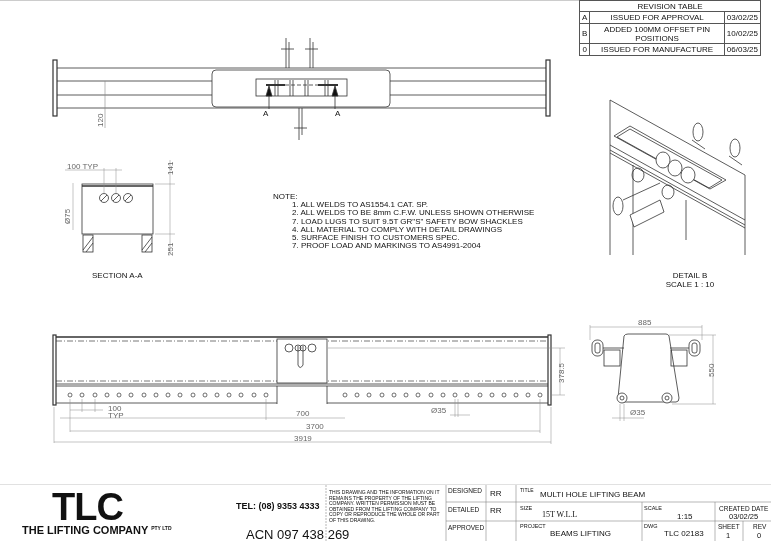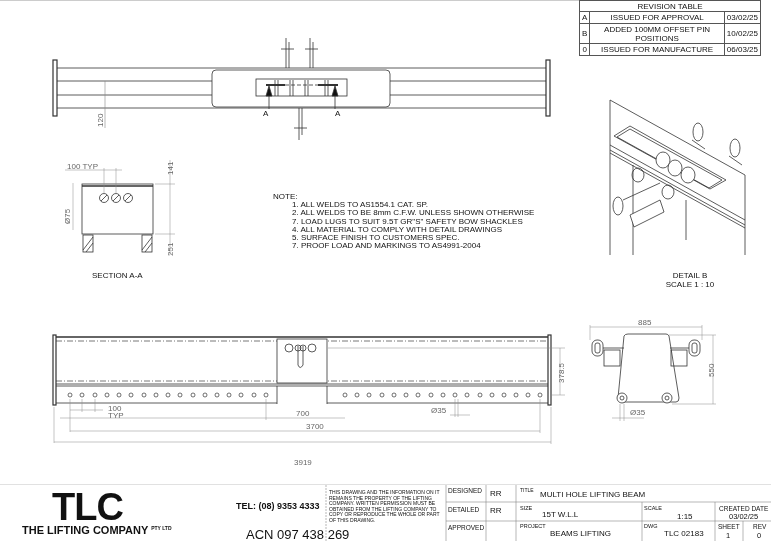--- a/index.html
+++ b/index.html
@@ -284,21 +284,21 @@
 </div>
 
 <div class="label" style="left:670px;top:271px;width:40px;">DETAIL B</div>
 <div class="label" style="left:660px;top:280px;width:60px;">SCALE 1 : 10</div>
 
 <div class="dim" style="left:108px;top:404px;">100</div>
 <div class="dim" style="left:108px;top:411px;">TYP</div>
 <div class="dim" style="left:296px;top:409px;">700</div>
 <div class="dim" style="left:431px;top:406px;">Ø35</div>
 <div class="dim" style="left:282px;top:422px;margin-left:24px;">3700</div>
-<div class="dim" style="left:294px;top:434px;margin-top:24px;">3919</div>
+<div class="dim" style="left:294px;top:434px;">3919</div>
 <div class="dimv" style="left:557px;top:383px;">378.5</div>
 
 <div class="dim" style="left:638px;top:318px;">885</div>
 <div class="dimv" style="left:707px;top:377px;">550</div>
 <div class="dim" style="left:630px;top:408px;">Ø35</div>
 
 <div class="logo">TLC</div>
 <div class="company"><span>THE LIFTING COMPANY</span> <sup>PTY LTD</sup></div>
 <div class="tel">TEL: (08) 9353 4333</div>
 <div class="acn">ACN 097 438 269</div>
@@ -308,21 +308,21 @@
 <div class="val" style="left:490px;top:489px;">RR</div>
 <div class="cap" style="left:448px;top:506px;">DETAILED</div>
 <div class="val" style="left:490px;top:506px;">RR</div>
 <div class="cap" style="left:448px;top:524px;">APPROVED</div>
 <div class="val" style="left:490px;top:526px;"></div>
 
 <div class="cap" style="left:520px;top:487px;font-size:5px;">TITLE</div>
 <div class="val" style="left:540px;top:490px;">MULTI HOLE LIFTING BEAM</div>
 
 <div class="cap" style="left:520px;top:505px;font-size:5.5px;">SIZE</div>
-<div class="val" style="left:542px;top:510px;">15T W.L.L</div>
+<div class="val" style="left:542px;top:510px;font-family:Liberation Serif, serif;">15T W.L.L</div>
 <div class="cap" style="left:644px;top:505px;font-size:5.5px;">SCALE</div>
 <div class="val" style="left:677px;top:512px;">1:15</div>
 <div class="cap" style="left:719px;top:505px;">CREATED DATE</div>
 <div class="val" style="left:729px;top:512px;font-size:7.5px;">03/02/25</div>
 
 <div class="cap" style="left:520px;top:523px;font-size:5.5px;">PROJECT</div>
 <div class="val" style="left:550px;top:529px;">BEAMS LIFTING</div>
 <div class="cap" style="left:644px;top:523px;font-size:5.5px;">DWG</div>
 <div class="val" style="left:664px;top:529px;">TLC 02183</div>
 <div class="cap" style="left:718px;top:523px;">SHEET</div>

